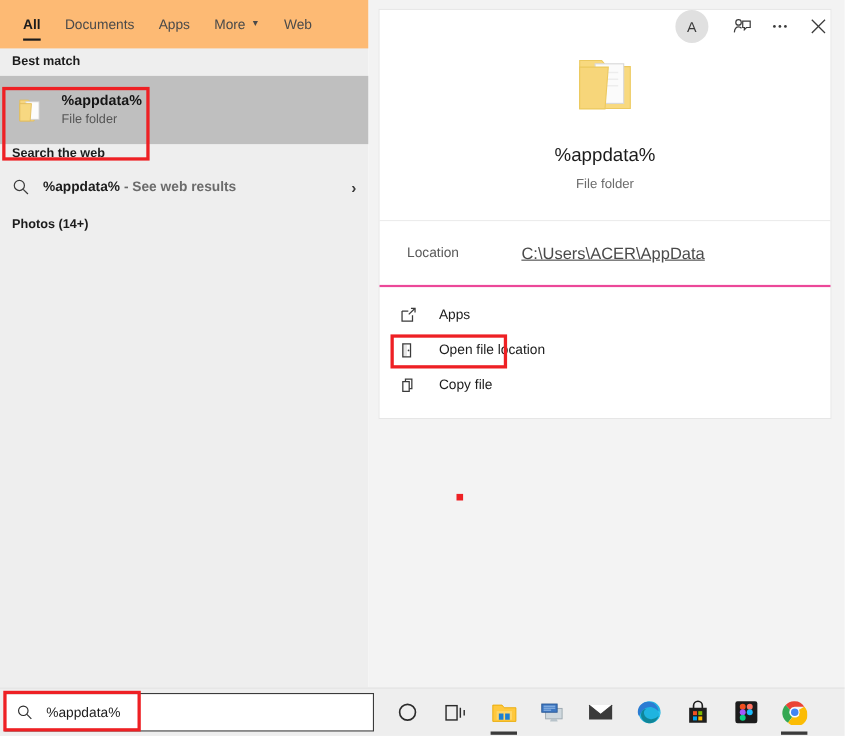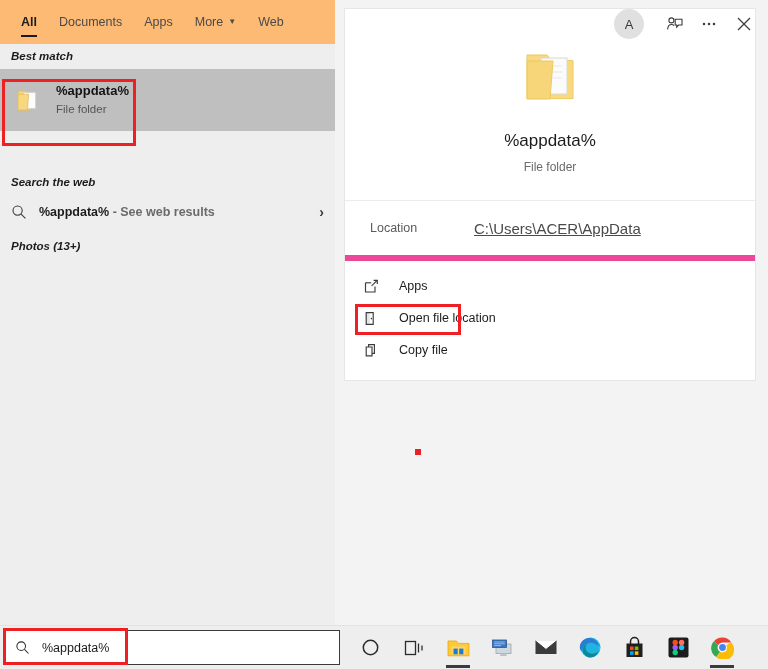--- a/index.html
+++ b/index.html
@@ -64,21 +64,20 @@
     font-size: 8px;
     vertical-align: 2px;
     color: #4a4a4a;
   }
 
   .section-header {
     font-size: 11.5px;
     font-weight: bold;
     color: #1c1c1c;
     padding: 6px 0 7px 11px;
-    font-style: italic;
   }
 
   .best-match-row {
     position: relative;
     height: 62px;
     background: #bfbfbf;
     display: flex;
     align-items: center;
     padding-left: 12px;
     cursor: default;
@@ -128,21 +127,21 @@
   .hero-sub {
     font-size: 12px;
     color: #6b6b6b;
     margin-top: 9px;
   }
   .loc-row {
     display: flex;
     align-items: center;
     height: 60px;
     padding-left: 25px;
-    border-bottom: 6px solid #ec4899;
+    border-bottom: 2px solid #ec4899;
   }
   .loc-label { font-size: 12.5px; color: #5a5a5a; width: 104px; flex: 0 0 104px; }
   .loc-link {
     font-size: 15px;
     color: #4a4a4a;
     text-decoration: underline;
     cursor: pointer;
   }
   .actions { padding: 9px 0 14px 0; }
   .action-row {
@@ -244,34 +243,34 @@
             <path d="M4.4 7.4 h6.2 l1.6 13.2 H4.4 Z" fill="#f8dd93" opacity="0.0"></path>
             <path d="M2 7.2 h10.6 l-1.2 15.8 H2 Z" fill="#f7d881" stroke="#e2bd5c" stroke-width="0.8"></path>
           </svg>
         </div>
         <div class="bm-text">
           <div class="bm-title">%appdata%</div>
           <div class="bm-sub">File folder</div>
         </div>
       </div>
 
-      <div class="section-header" style="padding-top:13px;margin-top:32px;">Search the web</div>
+      <div class="section-header" style="padding-top:3px;">Search the web</div>
 
       <div class="web-row">
         <div class="web-icon">
           <svg width="16" height="16" viewBox="0 0 16 16">
             <circle cx="6.6" cy="6.6" r="4.6" fill="none" stroke="#3b3b3b" stroke-width="1.1"></circle>
             <line x1="10.1" y1="10.1" x2="14.4" y2="14.4" stroke="#3b3b3b" stroke-width="1.1"></line>
           </svg>
         </div>
         <div class="web-label"><span>%appdata%</span><span class="muted"> - See web results</span></div>
         <div class="web-chevron">›</div>
       </div>
 
-      <div class="section-header" style="padding-top:11px;">Photos (13+)</div>
+      <div class="section-header" style="padding-top:11px;">Photos (14+)</div>
 
     </div>
 
     <div class="right-pane">
 
       <div class="preview-card">
 
         <div class="preview-hero">
           <div style="display:flex;justify-content:center;">
             <svg width="62" height="62" viewBox="0 0 62 62">

